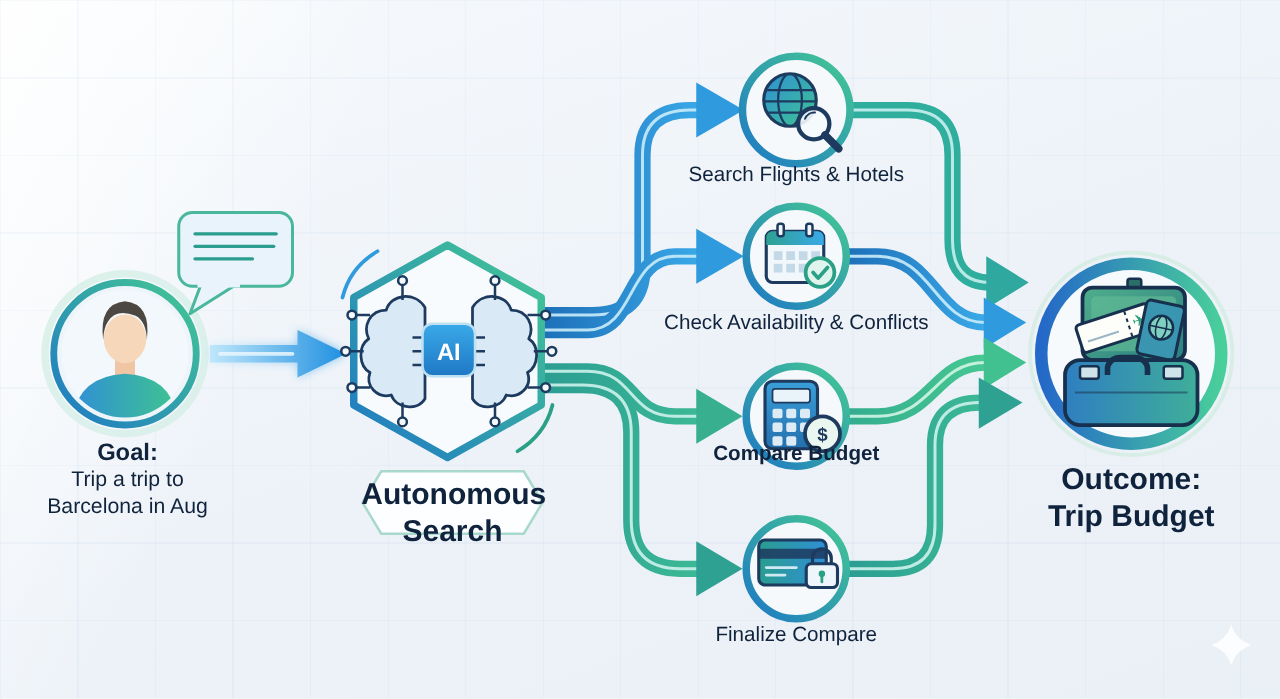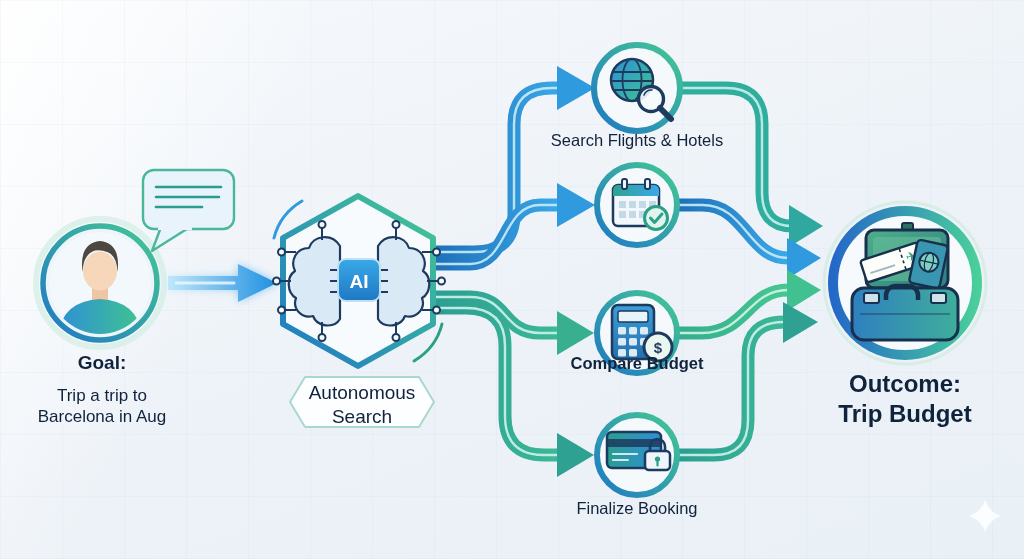--- a/index.html
+++ b/index.html
@@ -14,22 +14,22 @@
     content:"";position:absolute;inset:0;
     background:
       repeating-linear-gradient(0deg, rgba(120,160,200,.10) 0 1px, transparent 1px 62px),
       repeating-linear-gradient(90deg, rgba(120,160,200,.10) 0 1px, transparent 1px 62px);
     opacity:.55;pointer-events:none;
   }
   svg.art{position:absolute;left:0;top:0;}
   .lbl{position:absolute;text-align:center;color:#10233c;line-height:1.22;}
   .lbl .h{font-weight:bold;}
   .goal-lbl{left:2px;top:351px;width:200px;font-size:17px;}
-  .goal-lbl .h{font-size:19px;margin-bottom:12px;text-align:center;}
-  .agent-lbl{left:289px;top:381px;width:146px;font-size:19px;font-weight:normal;line-height:1.25;}
+  .goal-lbl .h{font-size:19px;margin-bottom:0;text-align:center;}
+  .agent-lbl{left:289px;top:381px;width:146px;font-size:24px;font-weight:bold;line-height:1.25;}
   .task-lbl{width:320px;font-size:16.5px;font-weight:500;text-align:center;}
   .t0{left:477px;top:130px;} .t1{left:477px;top:248px;}
   .t2{left:477px;top:353px;font-weight:bold;} .t3{left:477px;top:498px;}
   .outcome-lbl{left:805px;top:369px;width:200px;font-size:24px;font-weight:bold;line-height:1.25;}
 </style>
 </head>
 <body>
 
 <div class="stage">
 
@@ -325,21 +325,22 @@
   <div>Trip a trip to</div>
   <div>Barcelona in Aug</div>
 </div>
 
 <div class="lbl agent-lbl">
   <div>Autonomous</div>
   <div>Search</div>
 </div>
 
 <div class="lbl task-lbl t0">Search Flights &amp; Hotels</div>
+<div class="lbl task-lbl t1">Check Availability &amp; Conflicts</div>
 <div class="lbl task-lbl t2">Compare Budget</div>
-<div class="lbl task-lbl t3">Finalize Booking</div>
+<div class="lbl task-lbl t3">Finalize Compare</div>
 
 <div class="lbl outcome-lbl">
   <div>Outcome:</div>
   <div>Trip Budget</div>
 </div>
 
 </div>
 
 </body></html>

